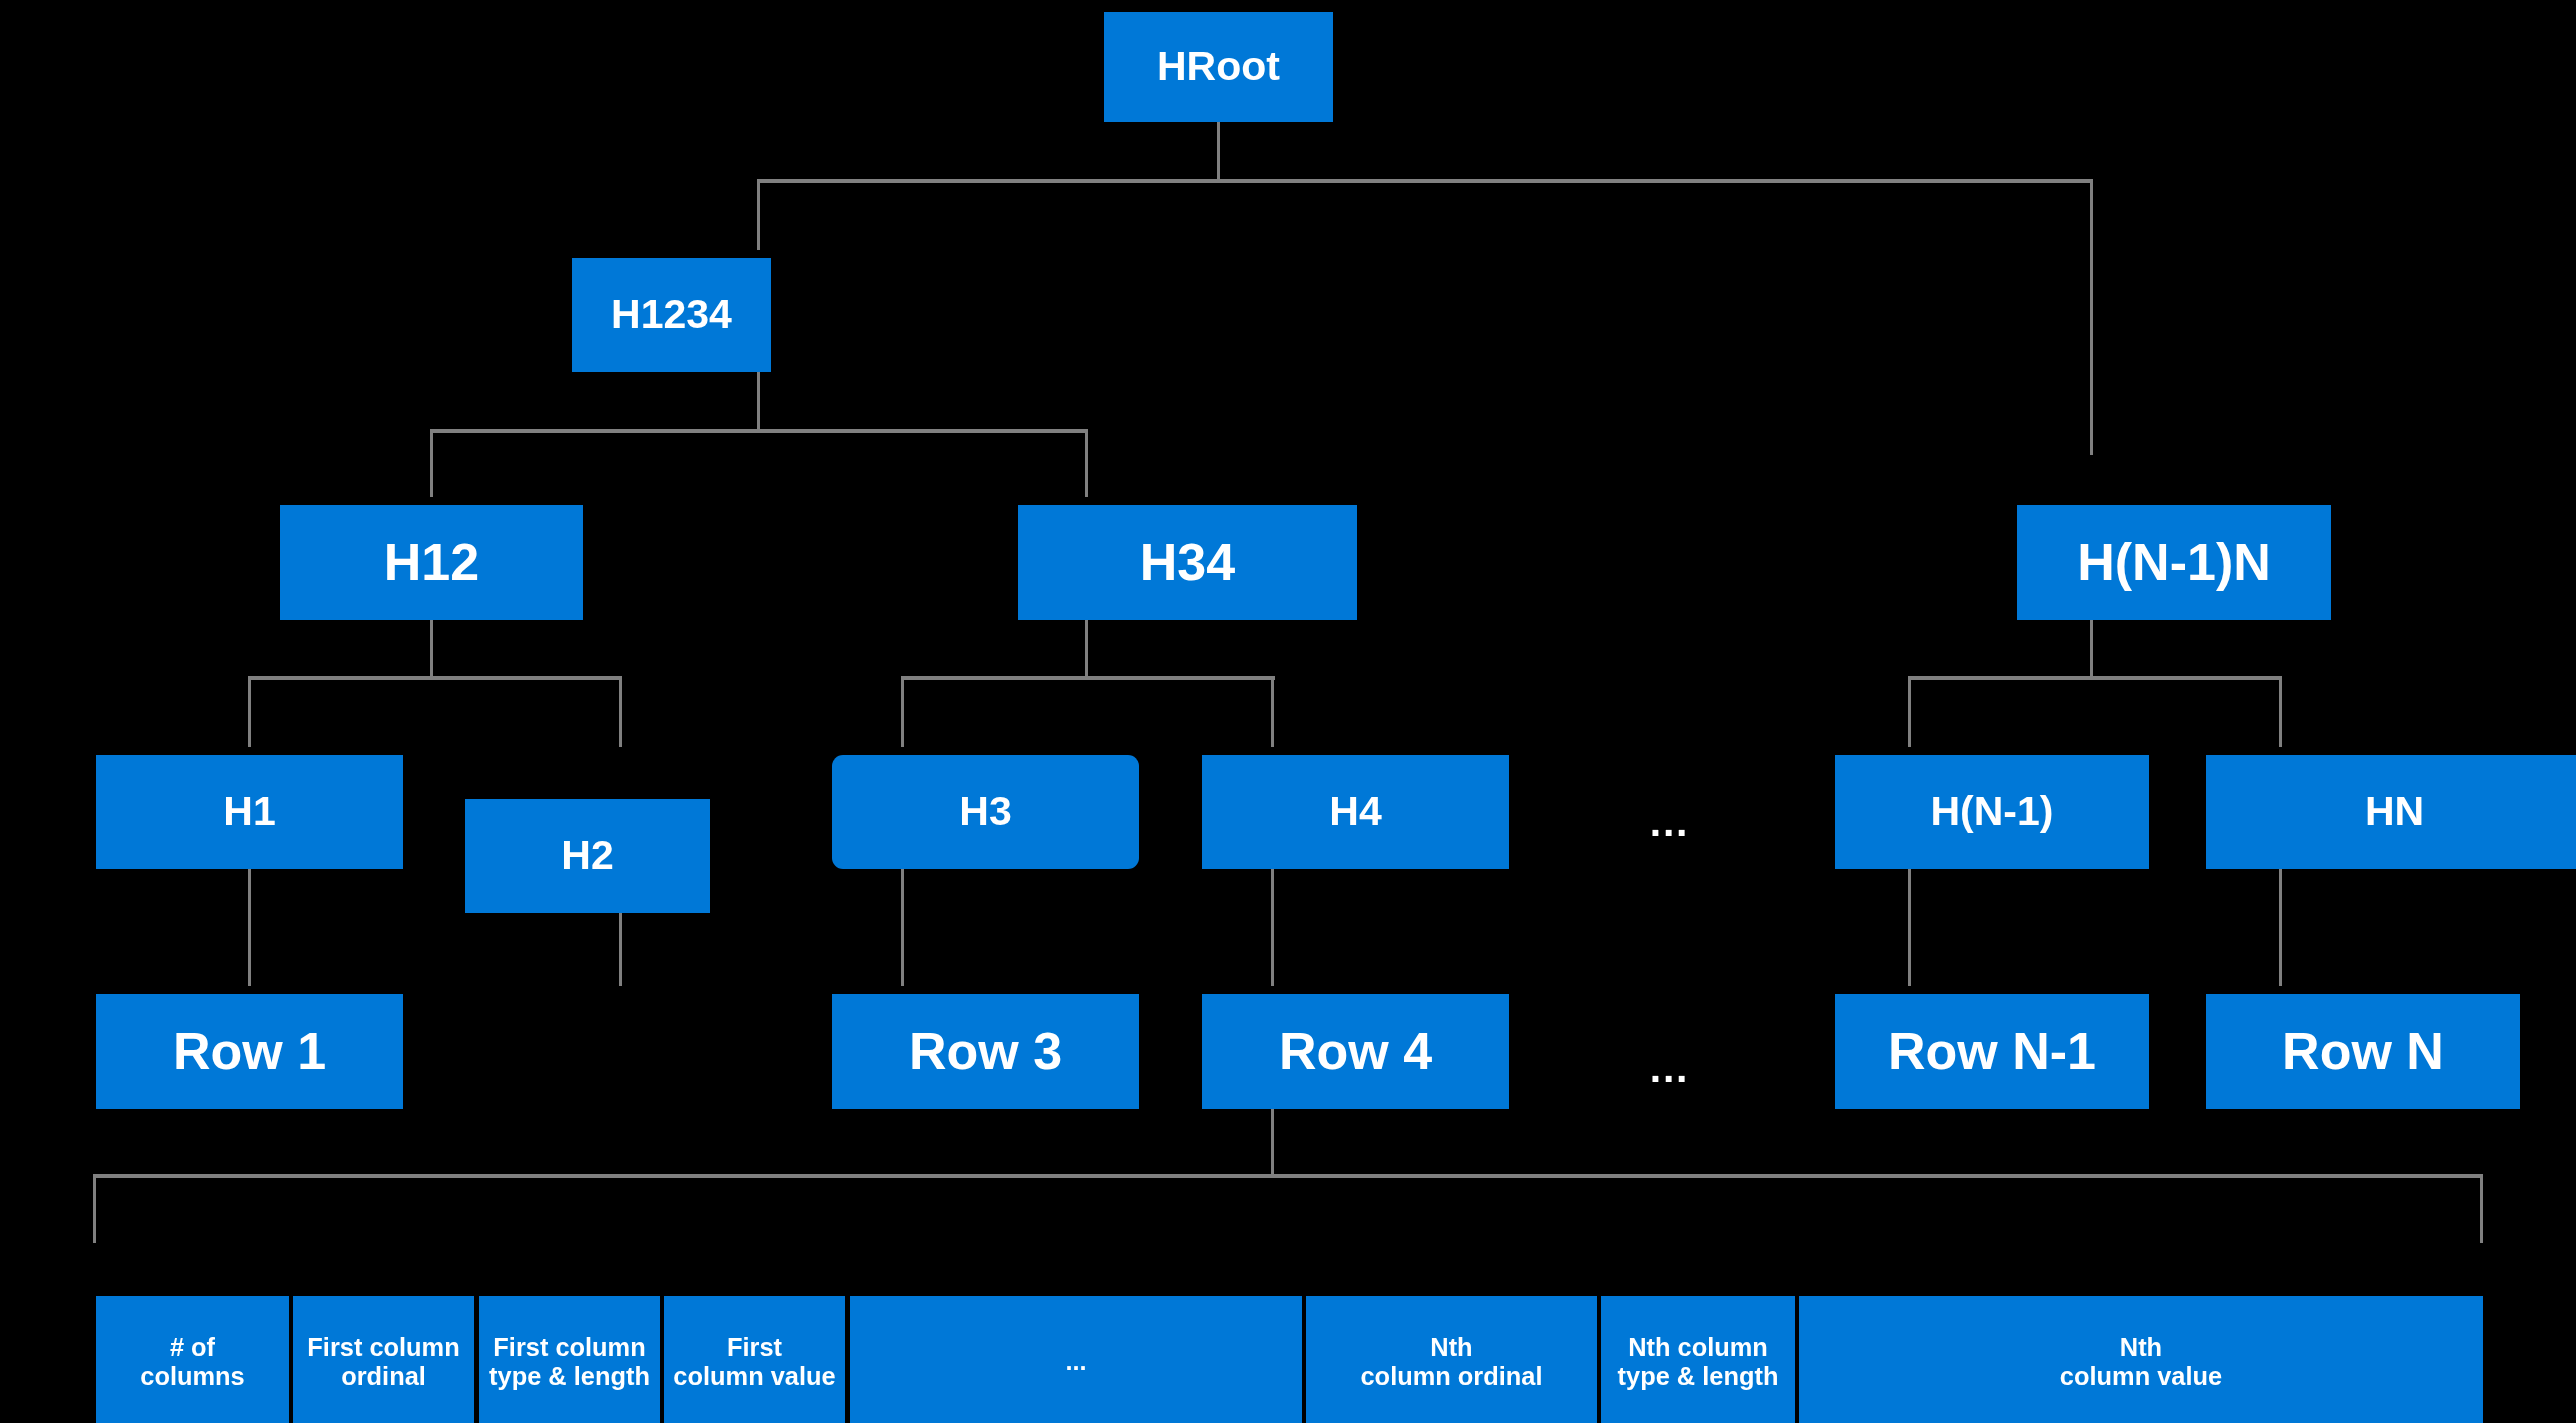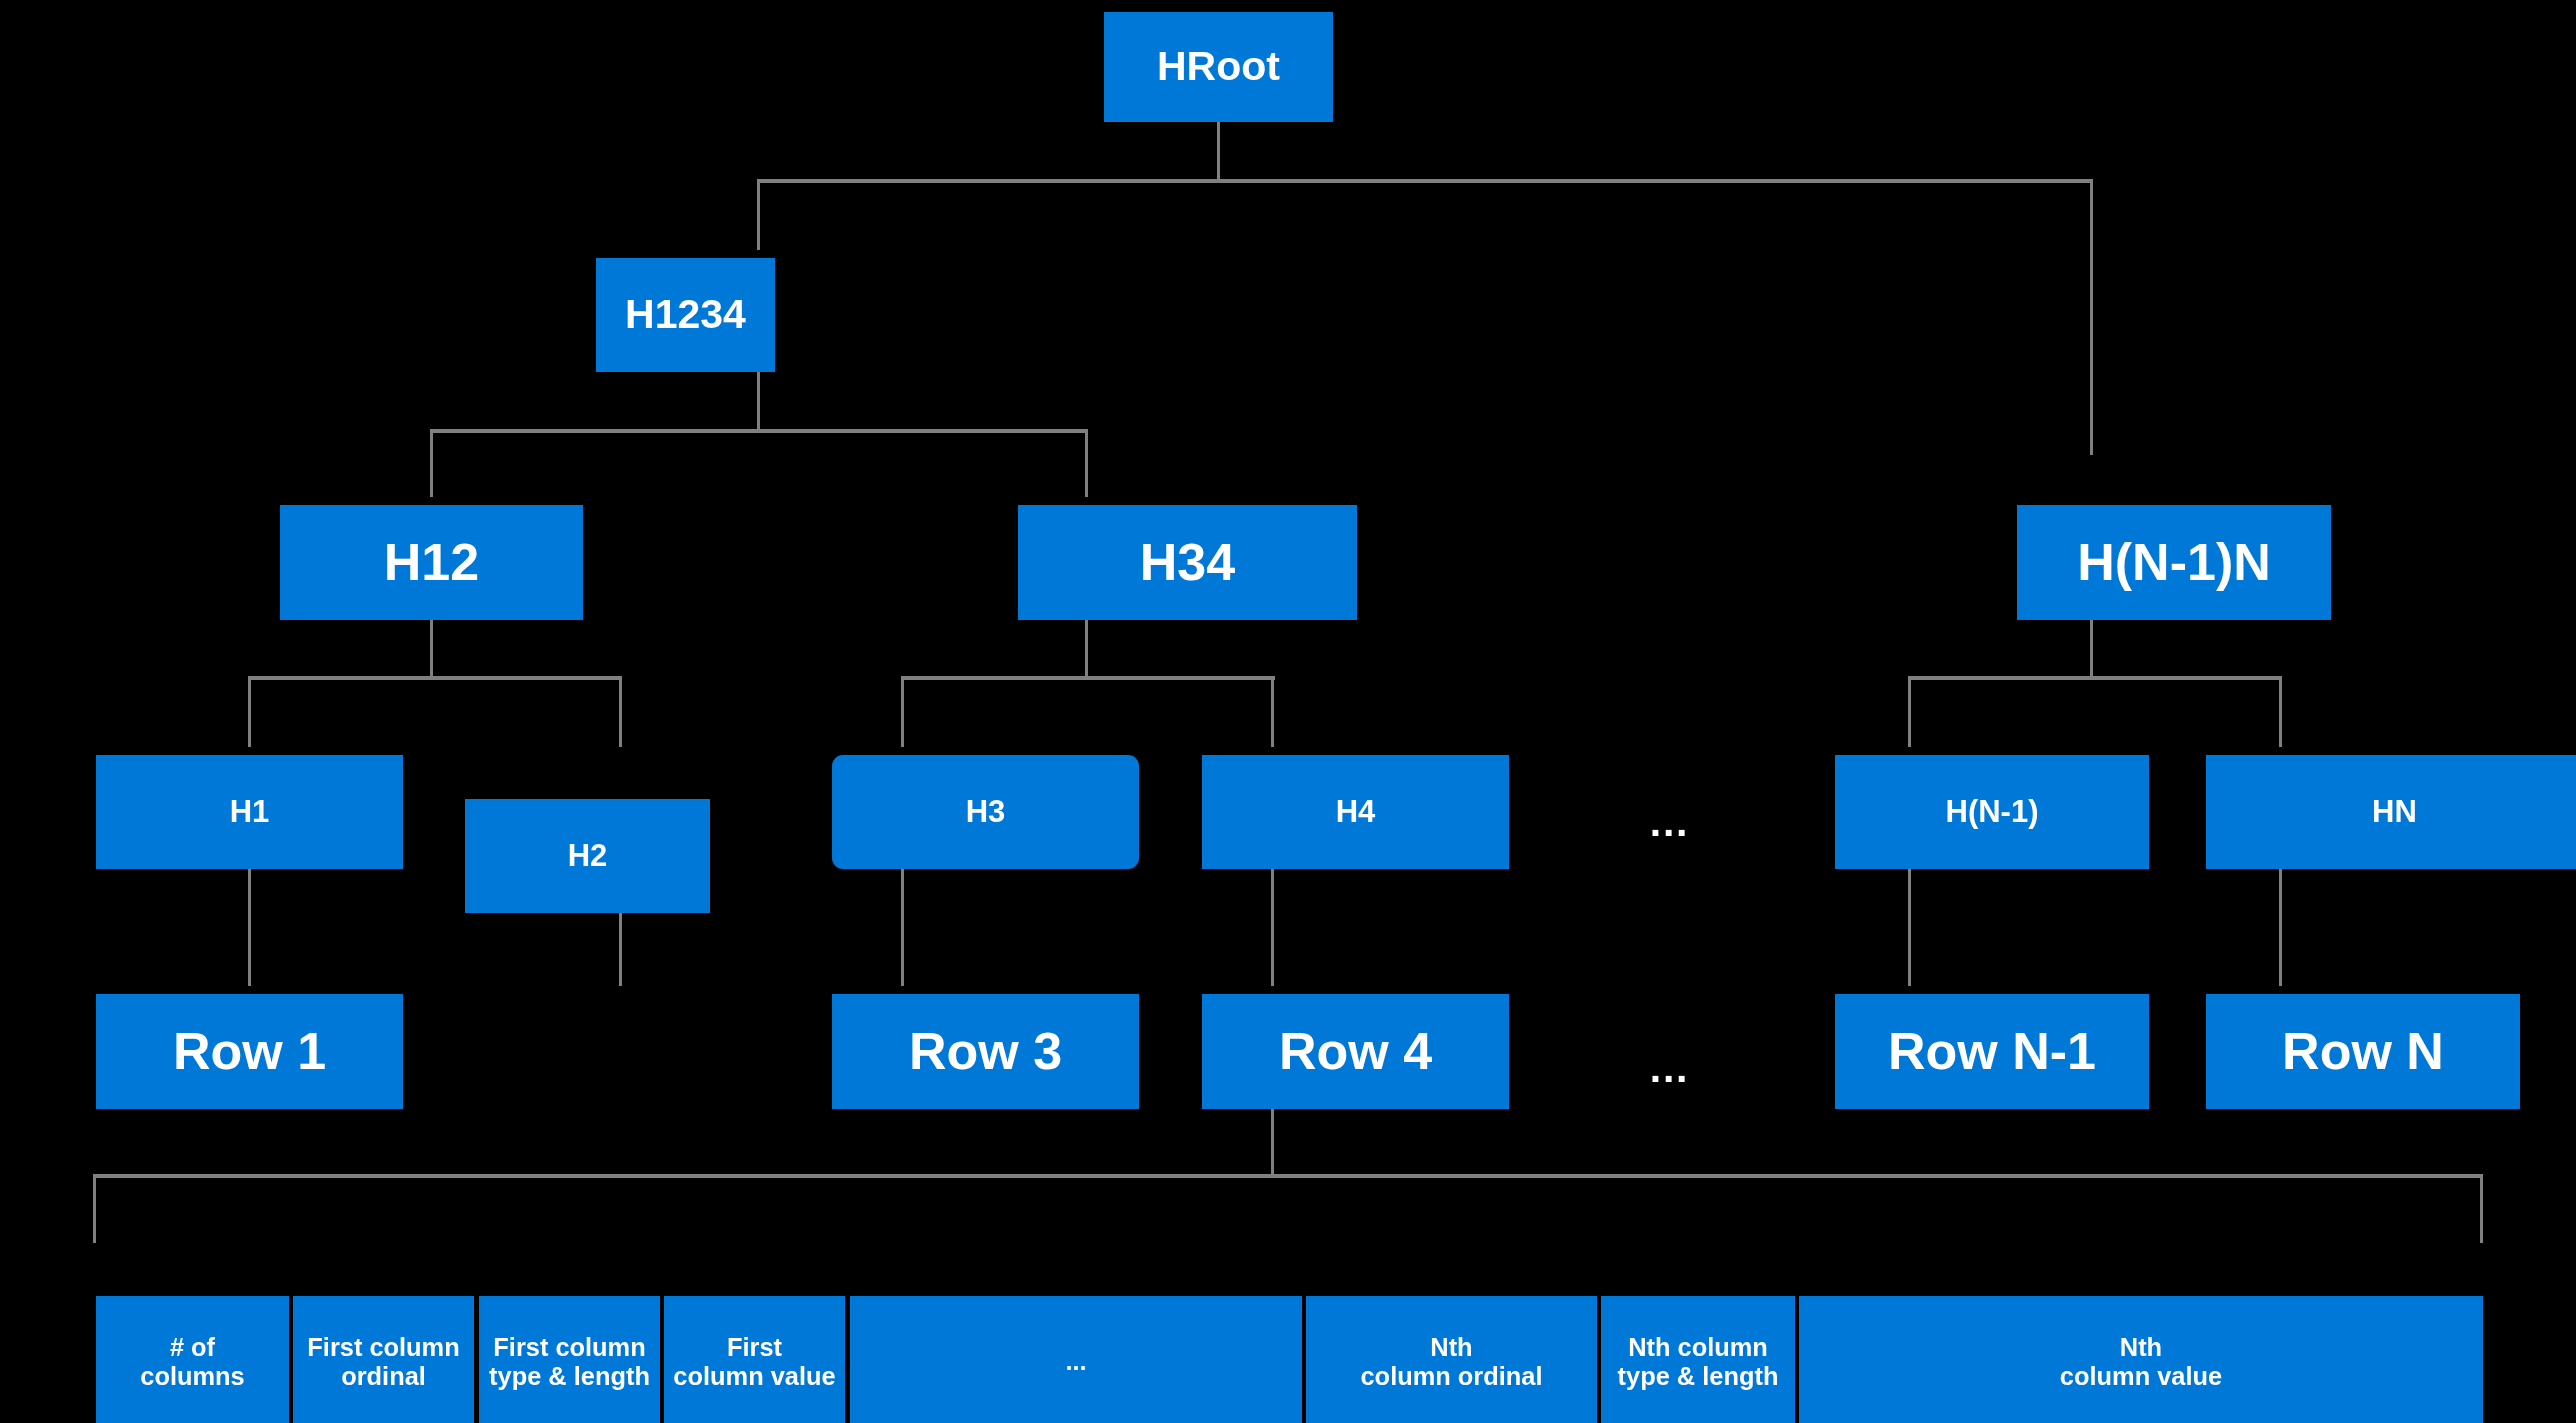--- a/index.html
+++ b/index.html
@@ -30,21 +30,21 @@
     font-family: "Liberation Sans", sans-serif;
     font-weight: 700;
     line-height: 1.12;
     box-sizing: border-box;
     z-index: 3;
     margin-top: 8px;
   }
   .node.lvl-root   { font-size: 41px; }
   .node.lvl-1      { font-size: 41px; }
   .node.lvl-2      { font-size: 52px; }
-  .node.lvl-3      { font-size: 31px; }
+  .node.lvl-3      { font-size: 41px; }
   .node.lvl-row    { font-size: 52px; }
   .node.lvl-col    { font-size: 25.4px; padding: 0 5.1px; }
 
   
   .line {
     position: absolute;
     background: #808080;
     z-index: 1;
   }
   .line.v { width: 3.4px; }
@@ -111,21 +111,21 @@
 
   <div class="line v" style="left:1271px; top:1102px; height:75px;"></div>
   <div class="line h" style="left:93px;  top:1174px; width:2390px;"></div>
   <div class="line v" style="left:93px;  top:1174px; height:69px;"></div>
   <div class="line v" style="left:2480px; top:1174px; height:69px;"></div>
 
   <div class="node lvl-root" style="left:1104px; top:4.2px; width:229px; height:110px;">
     <span>HRoot</span>
   </div>
 
-  <div class="node lvl-1" style="left:596px; top:250px; width:179px; height:114px;">
+  <div class="node lvl-1" style="left:572px; top:250px; width:199px; height:114px;">
     <span>H1234</span>
   </div>
 
   <div class="node lvl-2" style="left:280px; top:497px; width:303px; height:115px;">
     <span>H12</span>
   </div>
   <div class="node lvl-2" style="left:1018px; top:497px; width:339px; height:115px;">
     <span>H34</span>
   </div>
   <div class="node lvl-2" style="left:2017px; top:497px; width:314px; height:115px;">

